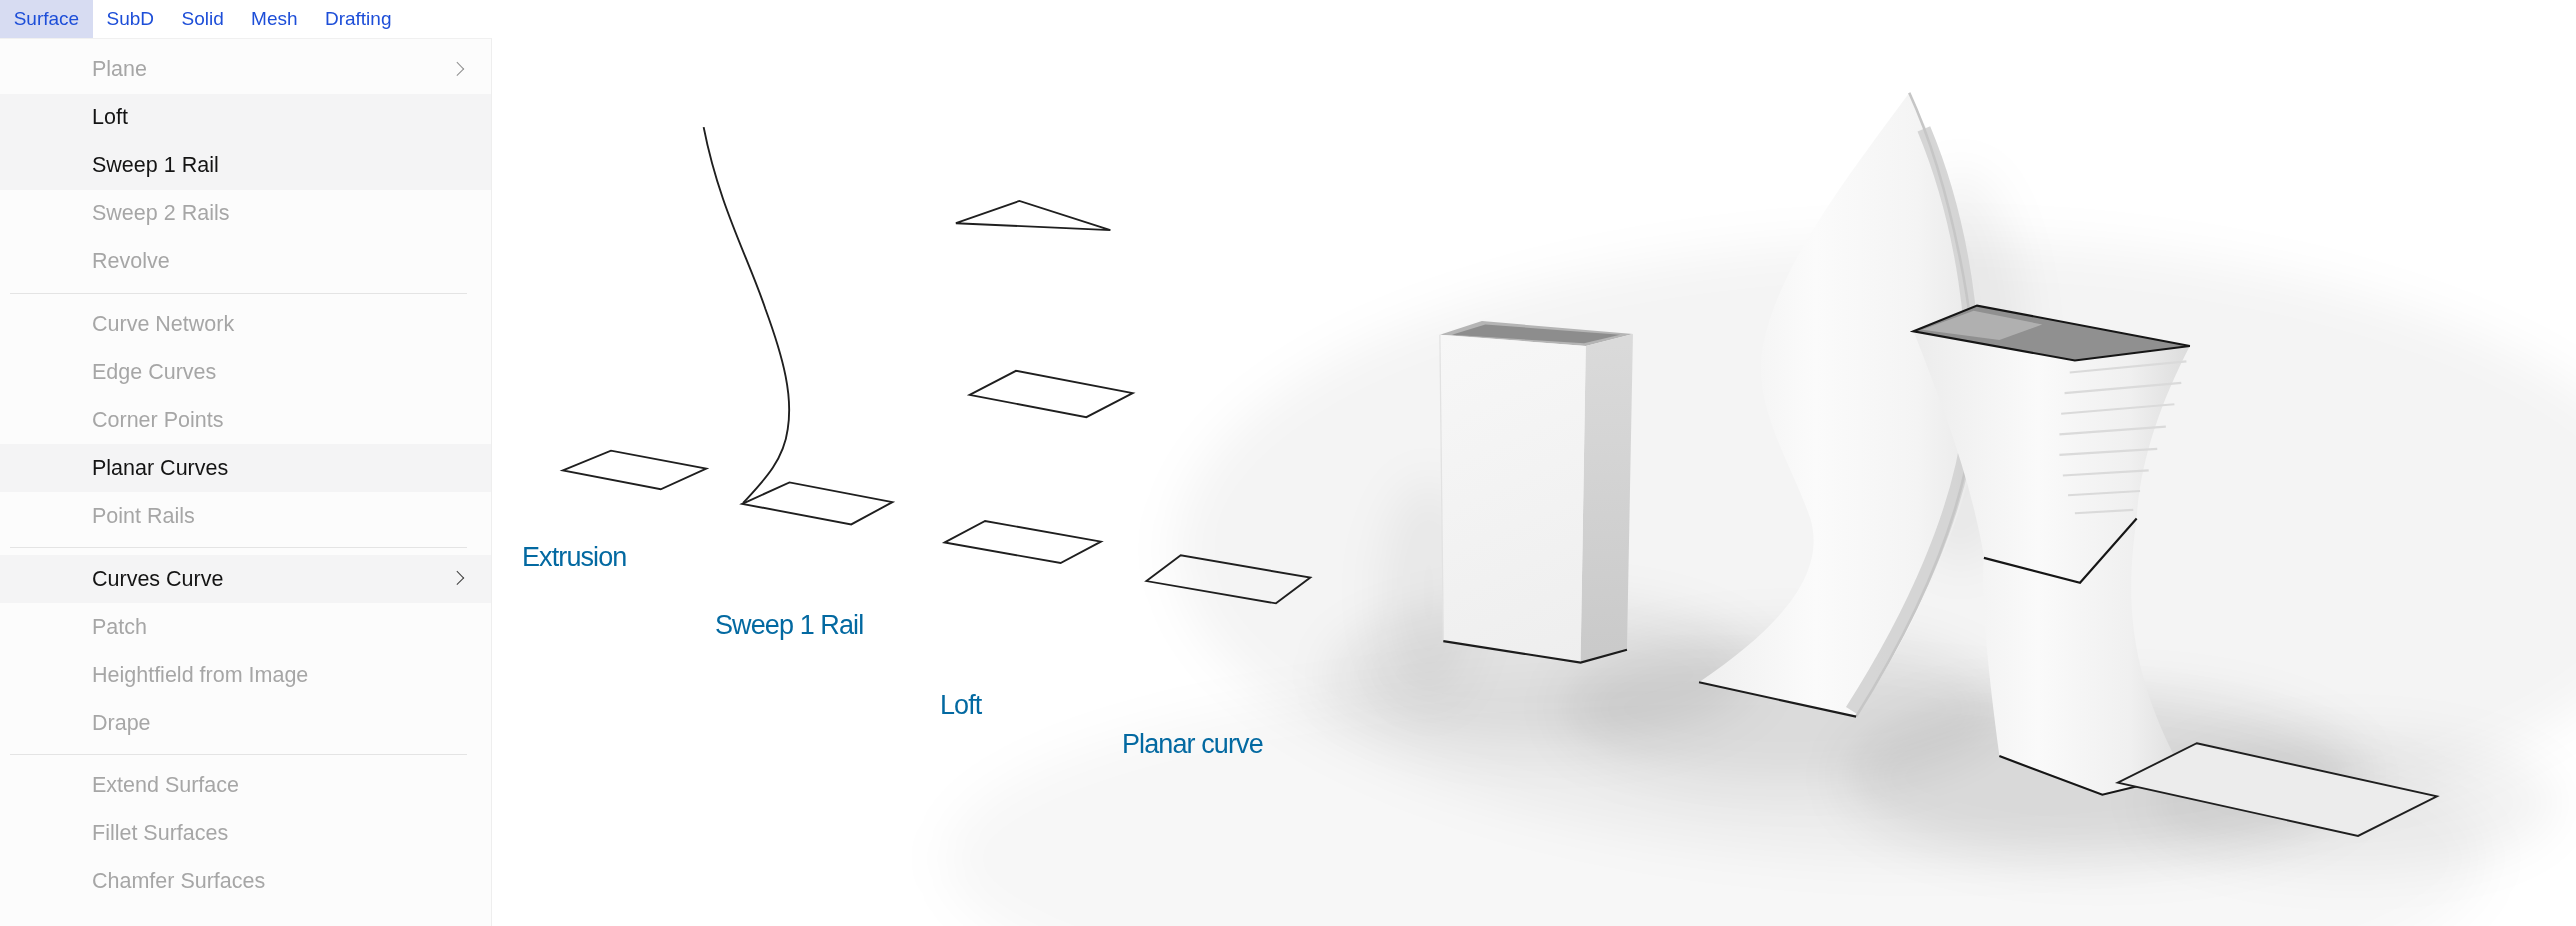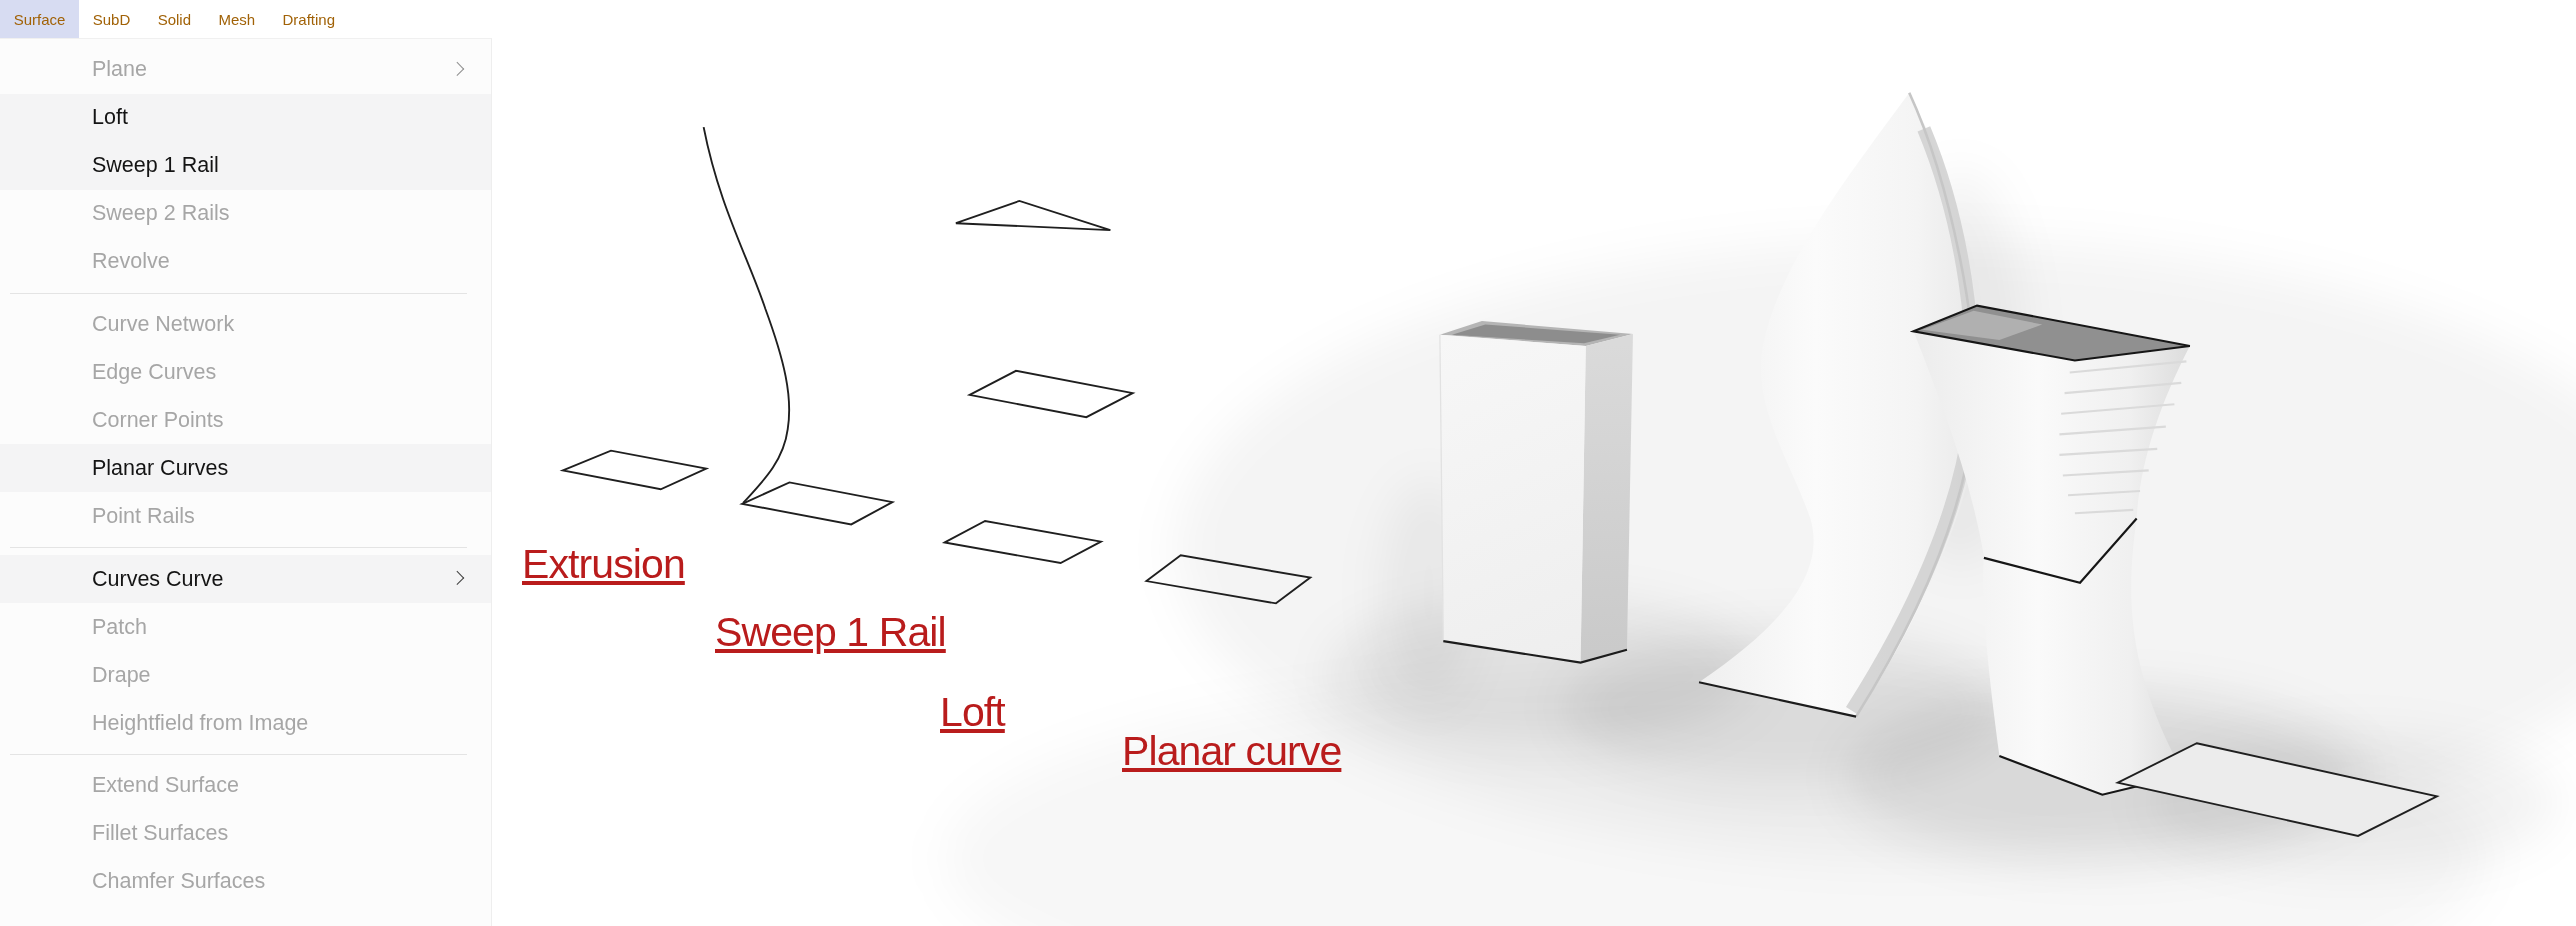--- a/index.html
+++ b/index.html
@@ -5,30 +5,30 @@
   html,body{margin:0;padding:0;}
   body{
     width:2576px;height:927px;overflow:hidden;background:#ffffff;
     font-family:"Liberation Sans","DejaVu Sans",sans-serif;
     position:relative;
   }
   
   .viewport{position:absolute;left:0;top:0;width:2576px;height:927px;background:#ffffff;}
   .viewport svg{position:absolute;left:0;top:0;}
   .vp-label{
-    position:absolute;font-size:41px;line-height:1.0;color:#b91c1c;
-    letter-spacing:-0.9px;white-space:nowrap;font-weight:400;text-decoration:underline;
+    position:absolute;font-size:27px;line-height:1.0;color:#0369a1;
+    letter-spacing:-0.9px;white-space:nowrap;font-weight:400;
   }
   
   .menubar{
     position:absolute;left:0;top:0;width:2576px;height:38px;background:#ffffff;
     display:flex;align-items:stretch;z-index:20;
   }
   .menubar-item{
-    display:flex;align-items:center;padding:0 13.7px;font-size:15px;color:#a16207;
+    display:flex;align-items:center;padding:0 13.7px;font-size:19px;color:#1d4ed8;
     cursor:default;
   }
   .menubar-item.active{background:#d7dcf2;}
   
   .menu-panel{
     position:absolute;left:0;top:38px;width:492px;height:889px;
     background:#fcfcfc;border-top:0.9px solid #f0f0f0;border-right:0.9px solid #eeeeee;
     padding-top:6.9px;box-sizing:border-box;z-index:10;overflow:hidden;
   }
   .menu-row{
@@ -188,25 +188,25 @@
     </div>
   <div class="menu-sep"></div>
   <div class="menu-row enabled hl">
       <span>Curves Curve</span>
       <span class="chev"></span>
     </div>
   <div class="menu-row">
       <span>Patch</span>
     </div>
   <div class="menu-row">
+      <span>Heightfield from Image</span>
+    </div>
+  <div class="menu-row">
       <span>Drape</span>
     </div>
-  <div class="menu-row">
-      <span>Heightfield from Image</span>
-    </div>
   <div class="menu-sep"></div>
   <div class="menu-row">
       <span>Extend Surface</span>
     </div>
   <div class="menu-row">
       <span>Fillet Surfaces</span>
     </div>
   <div class="menu-row">
       <span>Chamfer Surfaces</span>
     </div>

